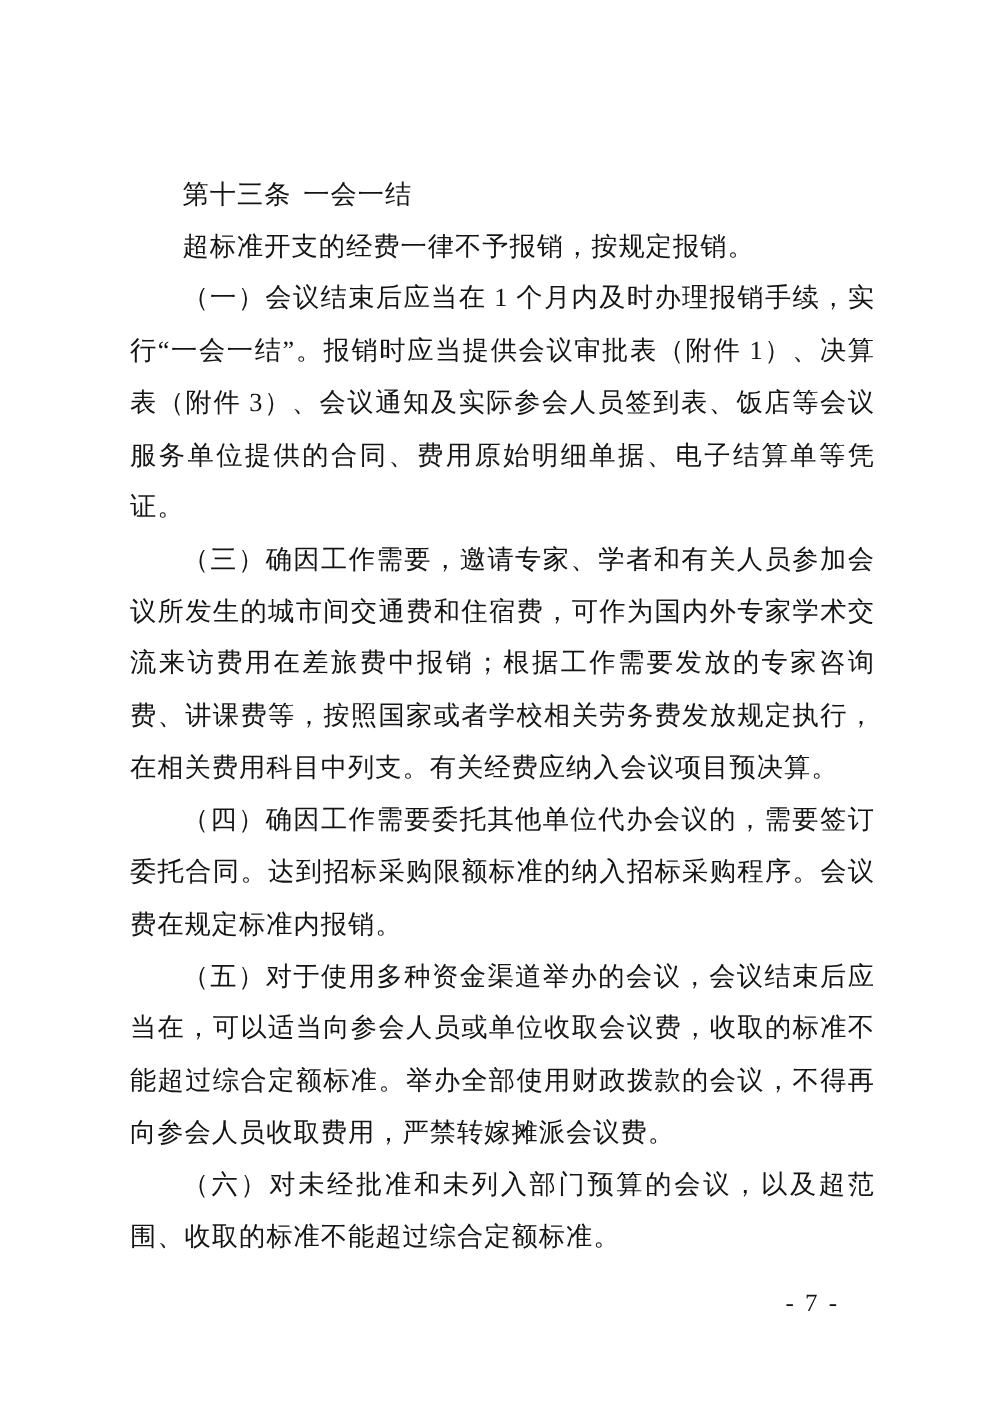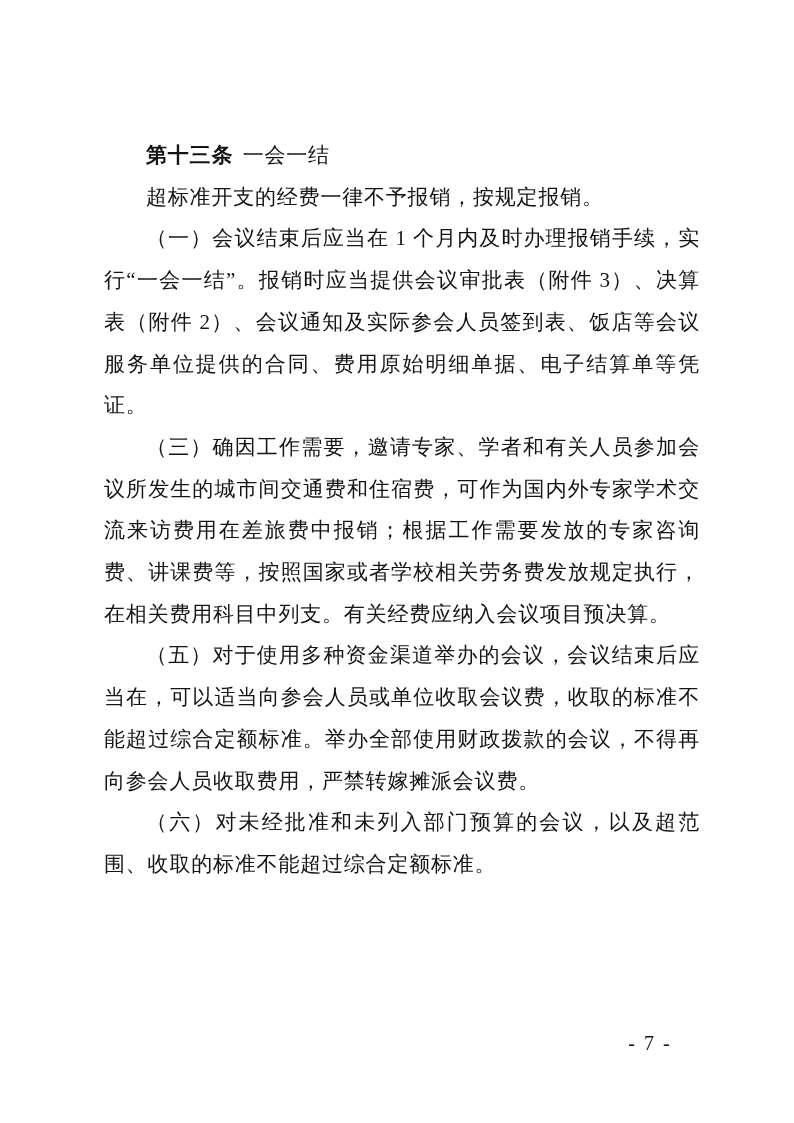--- a/index.html
+++ b/index.html
@@ -26,40 +26,41 @@
     margin: 0;
     font-size: 21px;
     line-height: 41.7px;
     letter-spacing: 0.8px;
     text-align: justify;
     text-justify: inter-ideograph;
     text-indent: 2em;
     word-break: break-all;
   }
   .heading-term {
-    font-weight: bold;
+    font-weight: normal;
     margin-right: 0.45em;
   }
   .page-number {
     position: absolute;
     top: 1032px;
     left: 612px;
     width: 76px;
     text-align: center;
     font-size: 20px;
     letter-spacing: 2px;
     color: #141414;
   }
 </style>
 </head>
 <body>
 
 <div class="page">
   <div class="content">
     <p><span class="heading-term">第十三条</span><span>一会一结</span></p>
     <p>超标准开支的经费一律不予报销，按规定报销。</p>
-    <p>（一）会议结束后应当在 1 个月内及时办理报销手续，实行“一会一结”。报销时应当提供会议审批表（附件 3）、决算表（附件 2）、会议通知及实际参会人员签到表、饭店等会议服务单位提供的合同、费用原始明细单据、电子结算单等凭证。</p>
+    <p>（一）会议结束后应当在 1 个月内及时办理报销手续，实行“一会一结”。报销时应当提供会议审批表（附件 1）、决算表（附件 3）、会议通知及实际参会人员签到表、饭店等会议服务单位提供的合同、费用原始明细单据、电子结算单等凭证。</p>
     <p>（三）确因工作需要，邀请专家、学者和有关人员参加会议所发生的城市间交通费和住宿费，可作为国内外专家学术交流来访费用在差旅费中报销；根据工作需要发放的专家咨询费、讲课费等，按照国家或者学校相关劳务费发放规定执行，在相关费用科目中列支。有关经费应纳入会议项目预决算。</p>
+    <p>（四）确因工作需要委托其他单位代办会议的，需要签订委托合同。达到招标采购限额标准的纳入招标采购程序。会议费在规定标准内报销。</p>
     <p>（五）对于使用多种资金渠道举办的会议，会议结束后应当在，可以适当向参会人员或单位收取会议费，收取的标准不能超过综合定额标准。举办全部使用财政拨款的会议，不得再向参会人员收取费用，严禁转嫁摊派会议费。</p>
     <p>（六）对未经批准和未列入部门预算的会议，以及超范围、收取的标准不能超过综合定额标准。</p>
   </div>
   <div class="page-number">- 7 -</div>
 </div>
 
 </body></html>

